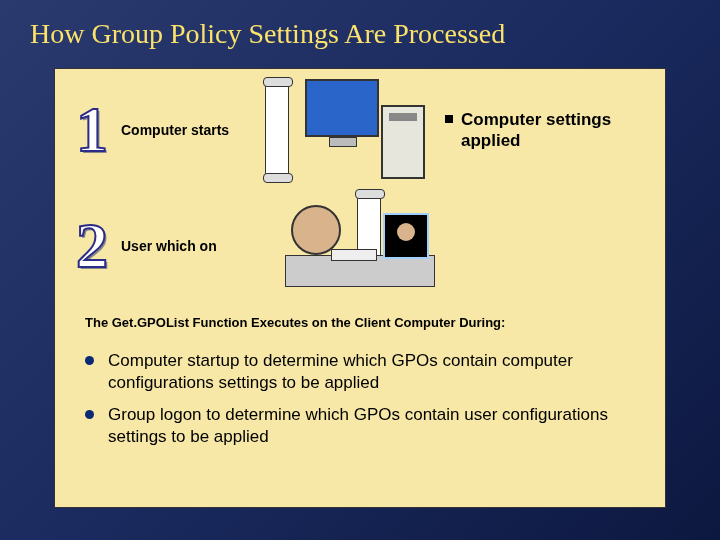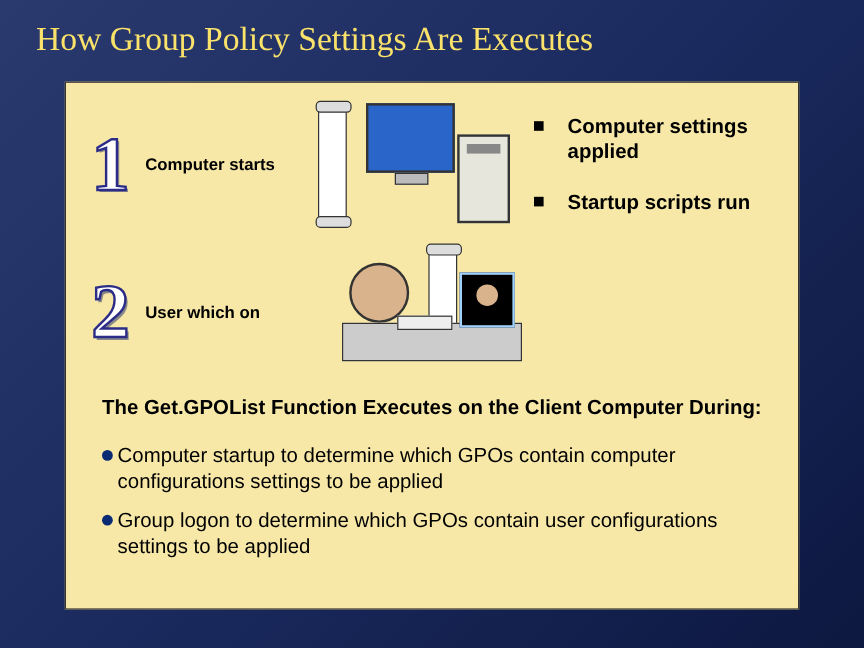--- a/index.html
+++ b/index.html
@@ -40,67 +40,63 @@
     font-size:14px;font-weight:bold;color:#000;
   }
   .art{
     flex:0 0 180px;height:110px;position:relative;
   }
   .bullets{
     flex:1;
     font-size:17px;font-weight:bold;color:#000;
     padding-left:4px;
   }
-  .bullets div{display:flex;gap:20px;margin:20px 0;line-height:1.25}
+  .bullets div{display:flex;gap:8px;margin:20px 0;line-height:1.25}
   .sq{width:8px;height:8px;background:#000;margin-top:6px;flex:0 0 8px}
   .subhead{
-    font-size:17px;font-weight:bold;color:#000;
+    font-size:13px;font-weight:bold;color:#000;
     padding:14px 30px 6px 30px;line-height:1.3;
   }
   .round-list{padding:2px 30px 0 30px}
-  .round-list .item{display:flex;gap:4px;margin:10px 0;font-size:17px;color:#000;line-height:1.3}
+  .round-list .item{display:flex;gap:14px;margin:10px 0;font-size:17px;color:#000;line-height:1.3}
   .dot{width:9px;height:9px;border-radius:50%;background:#0a2a74;margin-top:6px;flex:0 0 9px}
 
   
   .scroll{position:absolute;top:6px;left:4px;width:22px;height:96px;background:#fff;border:1px solid #333;border-radius:4px}
   .scroll:before,.scroll:after{content:"";position:absolute;left:-3px;width:28px;height:8px;background:#ddd;border:1px solid #333;border-radius:4px}
   .scroll:before{top:-5px}.scroll:after{bottom:-5px}
   .monitor{position:absolute;top:4px;left:44px;width:70px;height:54px;background:#2a66c9;border:2px solid #333}
   .monitor:after{content:"";position:absolute;left:22px;top:56px;width:26px;height:8px;background:#bbb;border:1px solid #333}
   .tower{position:absolute;top:30px;left:120px;width:40px;height:70px;background:#e6e6dc;border:2px solid #333}
   .tower:after{content:"";position:absolute;top:6px;left:6px;width:28px;height:8px;background:#888}
   .person{position:absolute;top:14px;left:30px;width:46px;height:46px;border-radius:50%;background:#d9b38c;border:2px solid #333}
   .avatar{position:absolute;top:22px;left:122px;width:42px;height:42px;background:#000;border:2px solid #a0d0ff}
   .avatar:after{content:"";position:absolute;top:8px;left:12px;width:18px;height:18px;border-radius:50%;background:#d9b38c}
   .desk{position:absolute;top:64px;left:24px;width:148px;height:30px;background:#ccc;border:1px solid #333}
   .kbd{position:absolute;top:58px;left:70px;width:44px;height:10px;background:#eee;border:1px solid #333}
 </style>
 </head>
 <body>
 
-<div class="title">How Group Policy Settings Are Executes</div>
+<div class="title">How Group Policy Settings Are Processed</div>
 
 <div class="panel">
 
   <div class="row">
     <div class="bignum">1</div>
     <div class="label">Computer starts</div>
     <div class="art">
       <div class="scroll"></div>
       <div class="monitor"></div>
       <div class="tower"></div>
     </div>
     <div class="bullets">
       <div>
           <span class="sq"></span>
           <span>Computer settings applied</span>
-        </div>
-      <div>
-          <span class="sq"></span>
-          <span>Startup scripts run</span>
         </div>
     </div>
   </div>
 
   <div class="row">
     <div class="bignum">2</div>
     <div class="label">User  which on</div>
     <div class="art">
       <div class="scroll" style="left:auto;right:60px;top:2px;height:80px"></div>
       <div class="person"></div>

